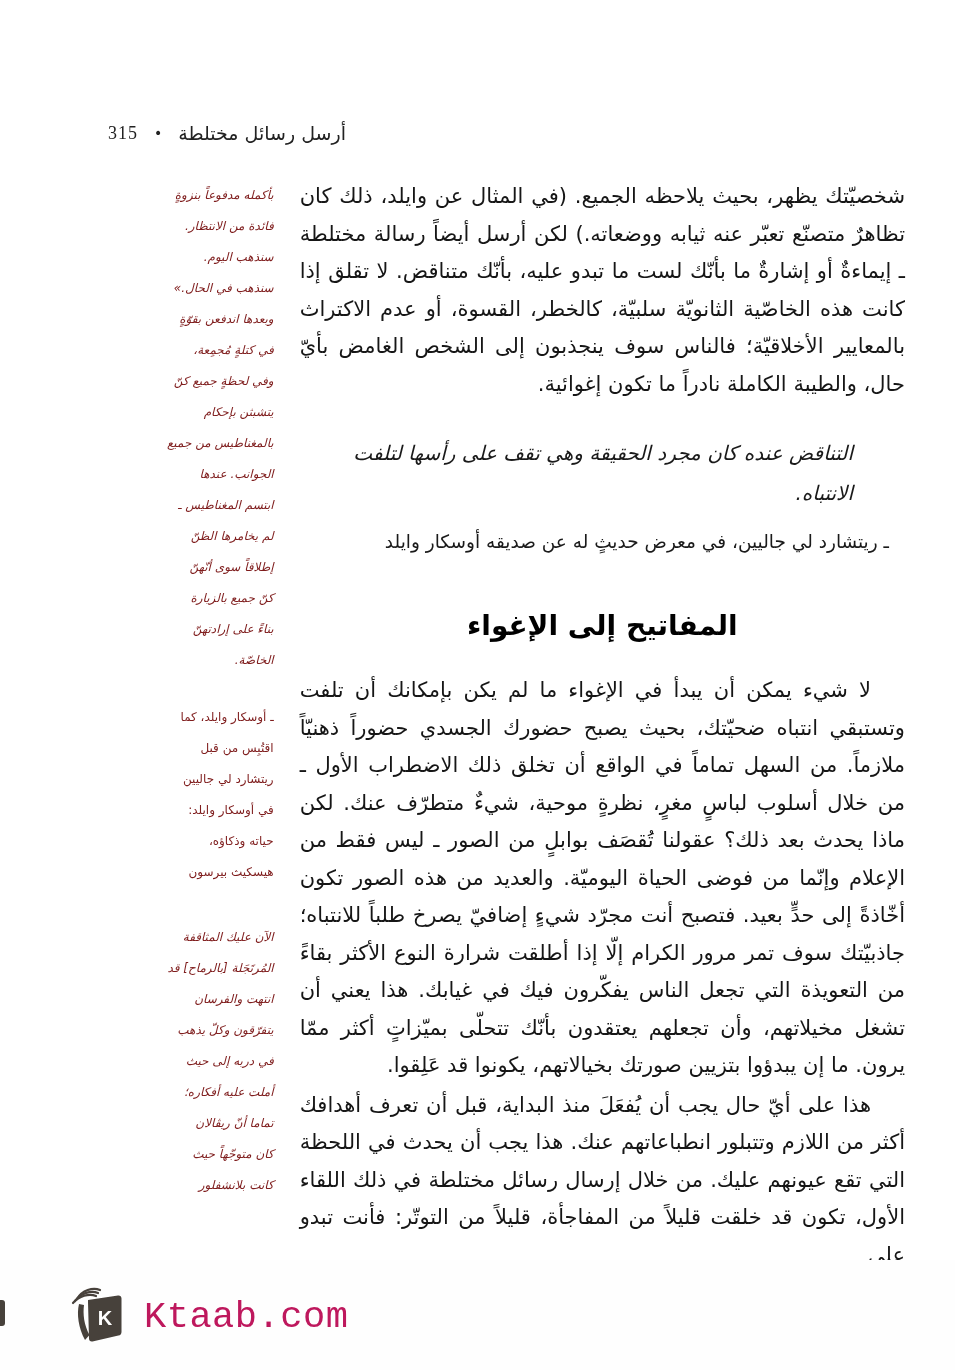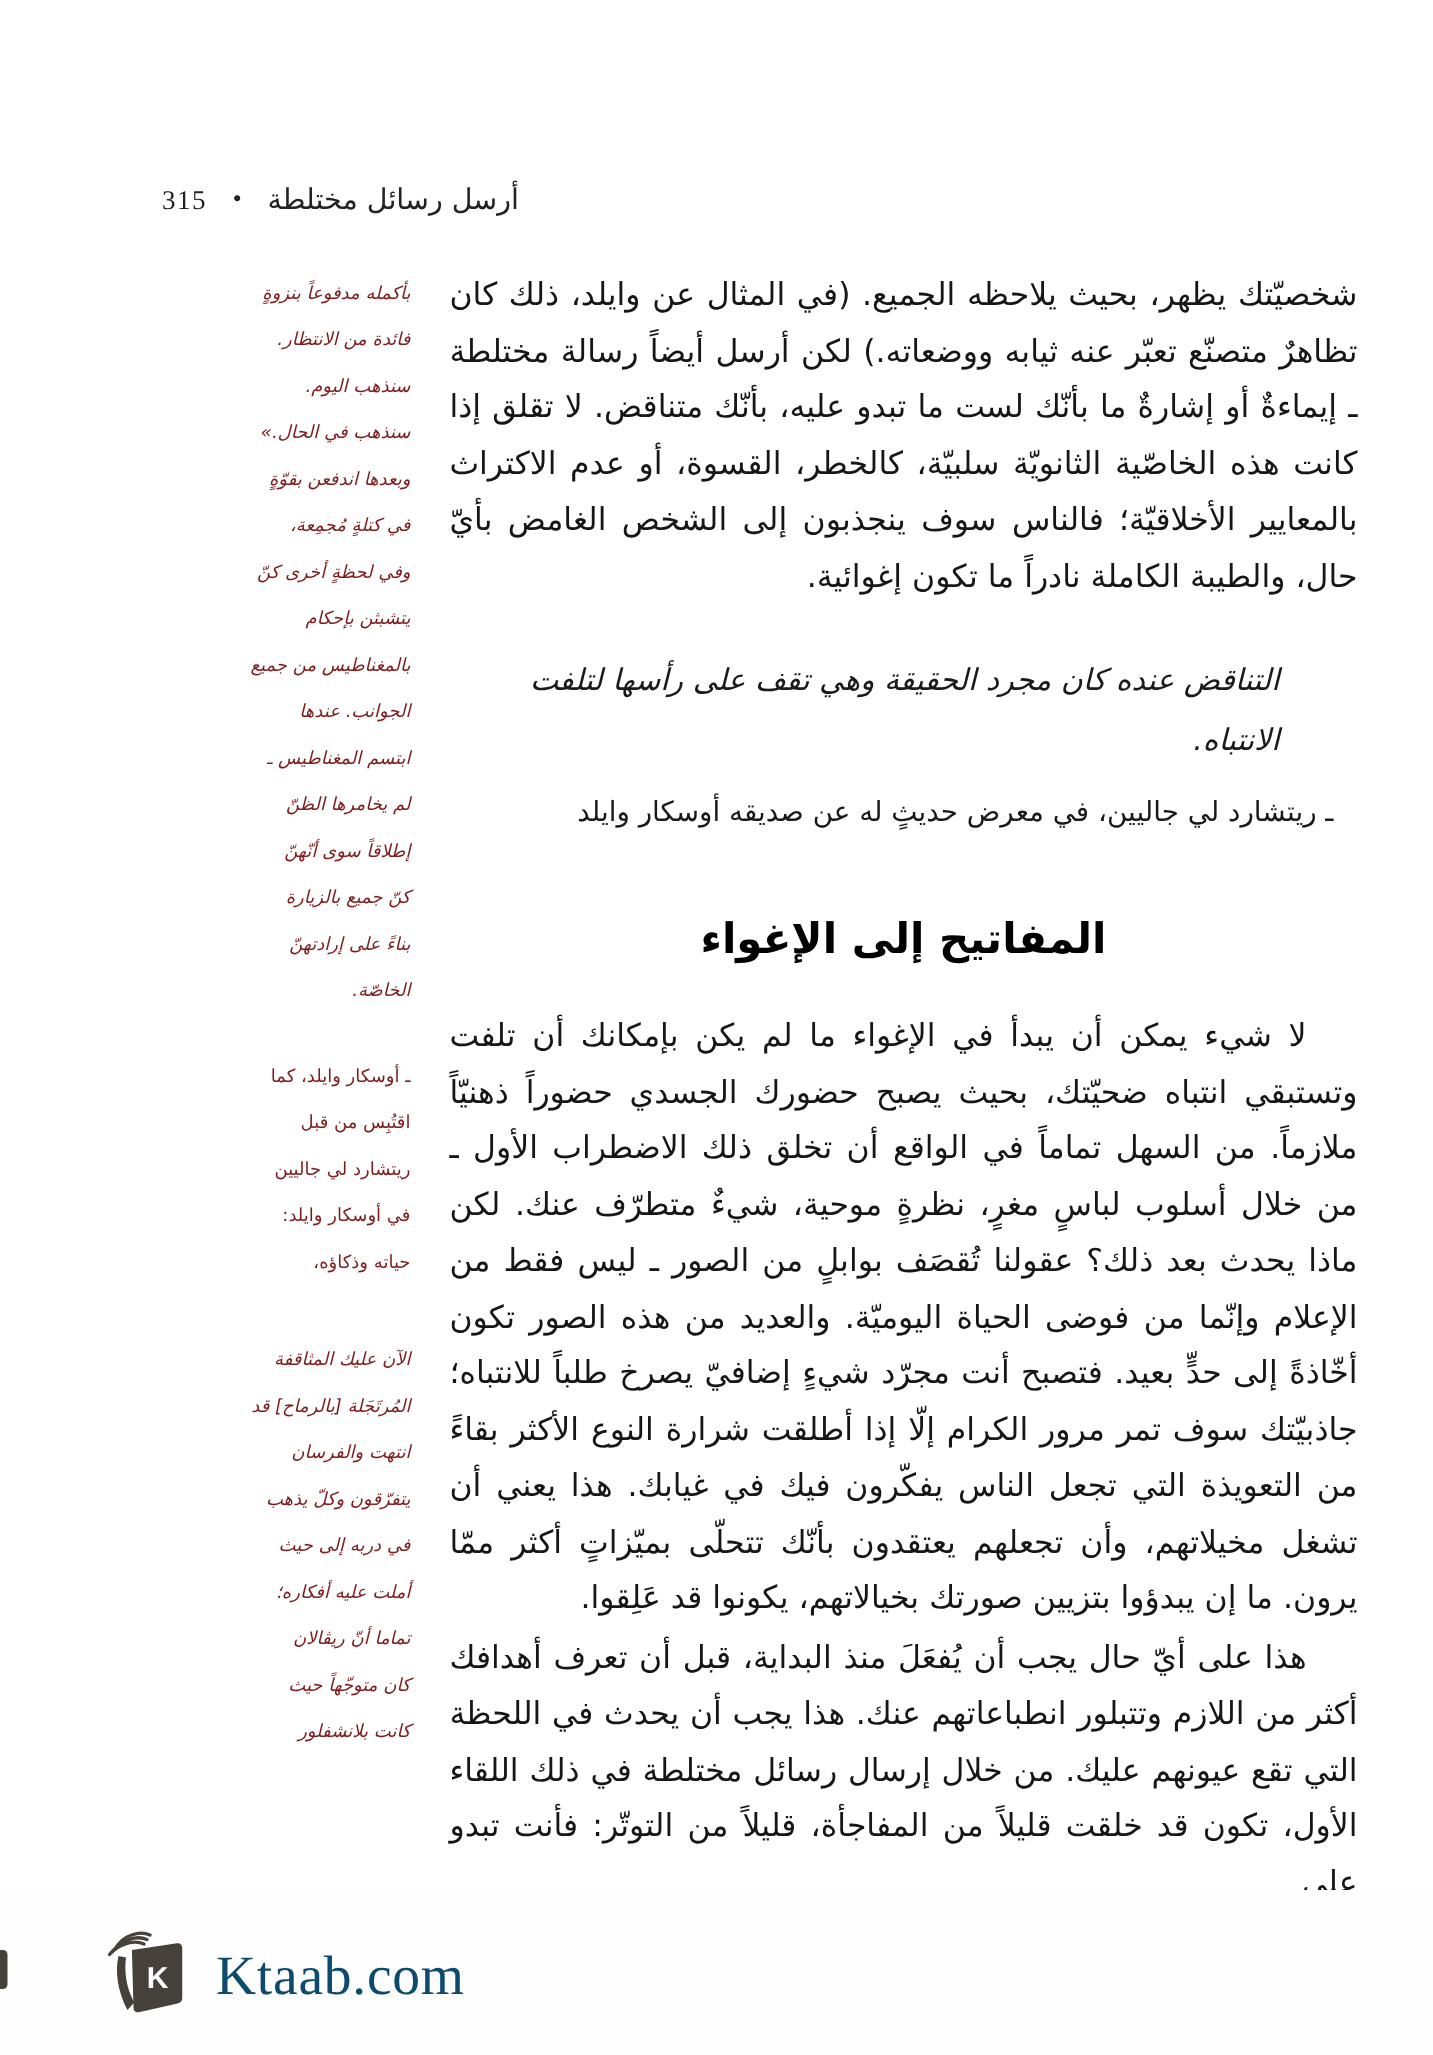--- a/index.html
+++ b/index.html
@@ -62,22 +62,22 @@
   
   .footer{
     position:absolute; left:0; bottom:0; width:955px; height:110px;
     background:#fefefe;
   }
   .brand{
     position:absolute; left:62px; bottom:18px;
     display:flex; align-items:center; gap:16px; direction:ltr;
   }
   .brand-text{
-    font-family:Liberation Serif, serif;
-    font-size:37px; color:#0c4a6e; letter-spacing:0.5px; font-weight:400;
+    font-family:Liberation Mono, monospace;
+    font-size:37px; color:#be185d; letter-spacing:0.5px; font-weight:400;
   }
   .edge-artifact{
     position:absolute; left:0; bottom:44px; width:5px; height:26px;
     background:#47413b; border-radius:0 3px 3px 0;
   }
 </style>
 </head>
 <body>
 
 <div class="running-head">
@@ -101,37 +101,38 @@
   </div>
 
   <div class="margin-col">
     <div class="note note-italic">
         <div class="line">بأكمله مدفوعاً بنزوةٍ</div>
         <div class="line">فائدة من الانتظار.</div>
         <div class="line">سنذهب اليوم.</div>
         <div class="line">سنذهب في الحال.»</div>
         <div class="line">وبعدها اندفعن بقوّةٍ</div>
         <div class="line">في كتلةٍ مُجمِعة،</div>
-        <div class="line">وفي لحظةٍ أخرى كنّ</div>
+        <div class="line">وفي لحظةٍ جميع كنّ</div>
         <div class="line">يتشبثن بإحكام</div>
         <div class="line">بالمغناطيس من جميع</div>
         <div class="line">الجوانب. عندها</div>
         <div class="line">ابتسم المغناطيس ـ</div>
         <div class="line">لم يخامرها الظنّ</div>
         <div class="line">إطلاقاً سوى أنّهنّ</div>
         <div class="line">كنّ جميع بالزيارة</div>
         <div class="line">بناءً على إرادتهنّ</div>
         <div class="line">الخاصّة.</div>
       </div>
     <div class="note note-attrib">
         <div class="line">ـ أوسكار وايلد، كما</div>
         <div class="line">اقتُبِس من قبل</div>
         <div class="line">ريتشارد لي جاليين</div>
         <div class="line">في أوسكار وايلد:</div>
         <div class="line">حياته وذكاؤه،</div>
+        <div class="line">هيسكيث بيرسون</div>
       </div>
     <div class="note note-second">
         <div class="line">الآن عليك المثاقفة</div>
         <div class="line">المُرتَجَلة [بالرماح] قد</div>
         <div class="line">انتهت والفرسان</div>
         <div class="line">يتفرّقون وكلّ يذهب</div>
         <div class="line">في دربه إلى حيث</div>
         <div class="line">أملت عليه أفكاره؛</div>
         <div class="line">تماما أنّ ريڤالان</div>
         <div class="line">كان متوجّهاً حيث</div>

